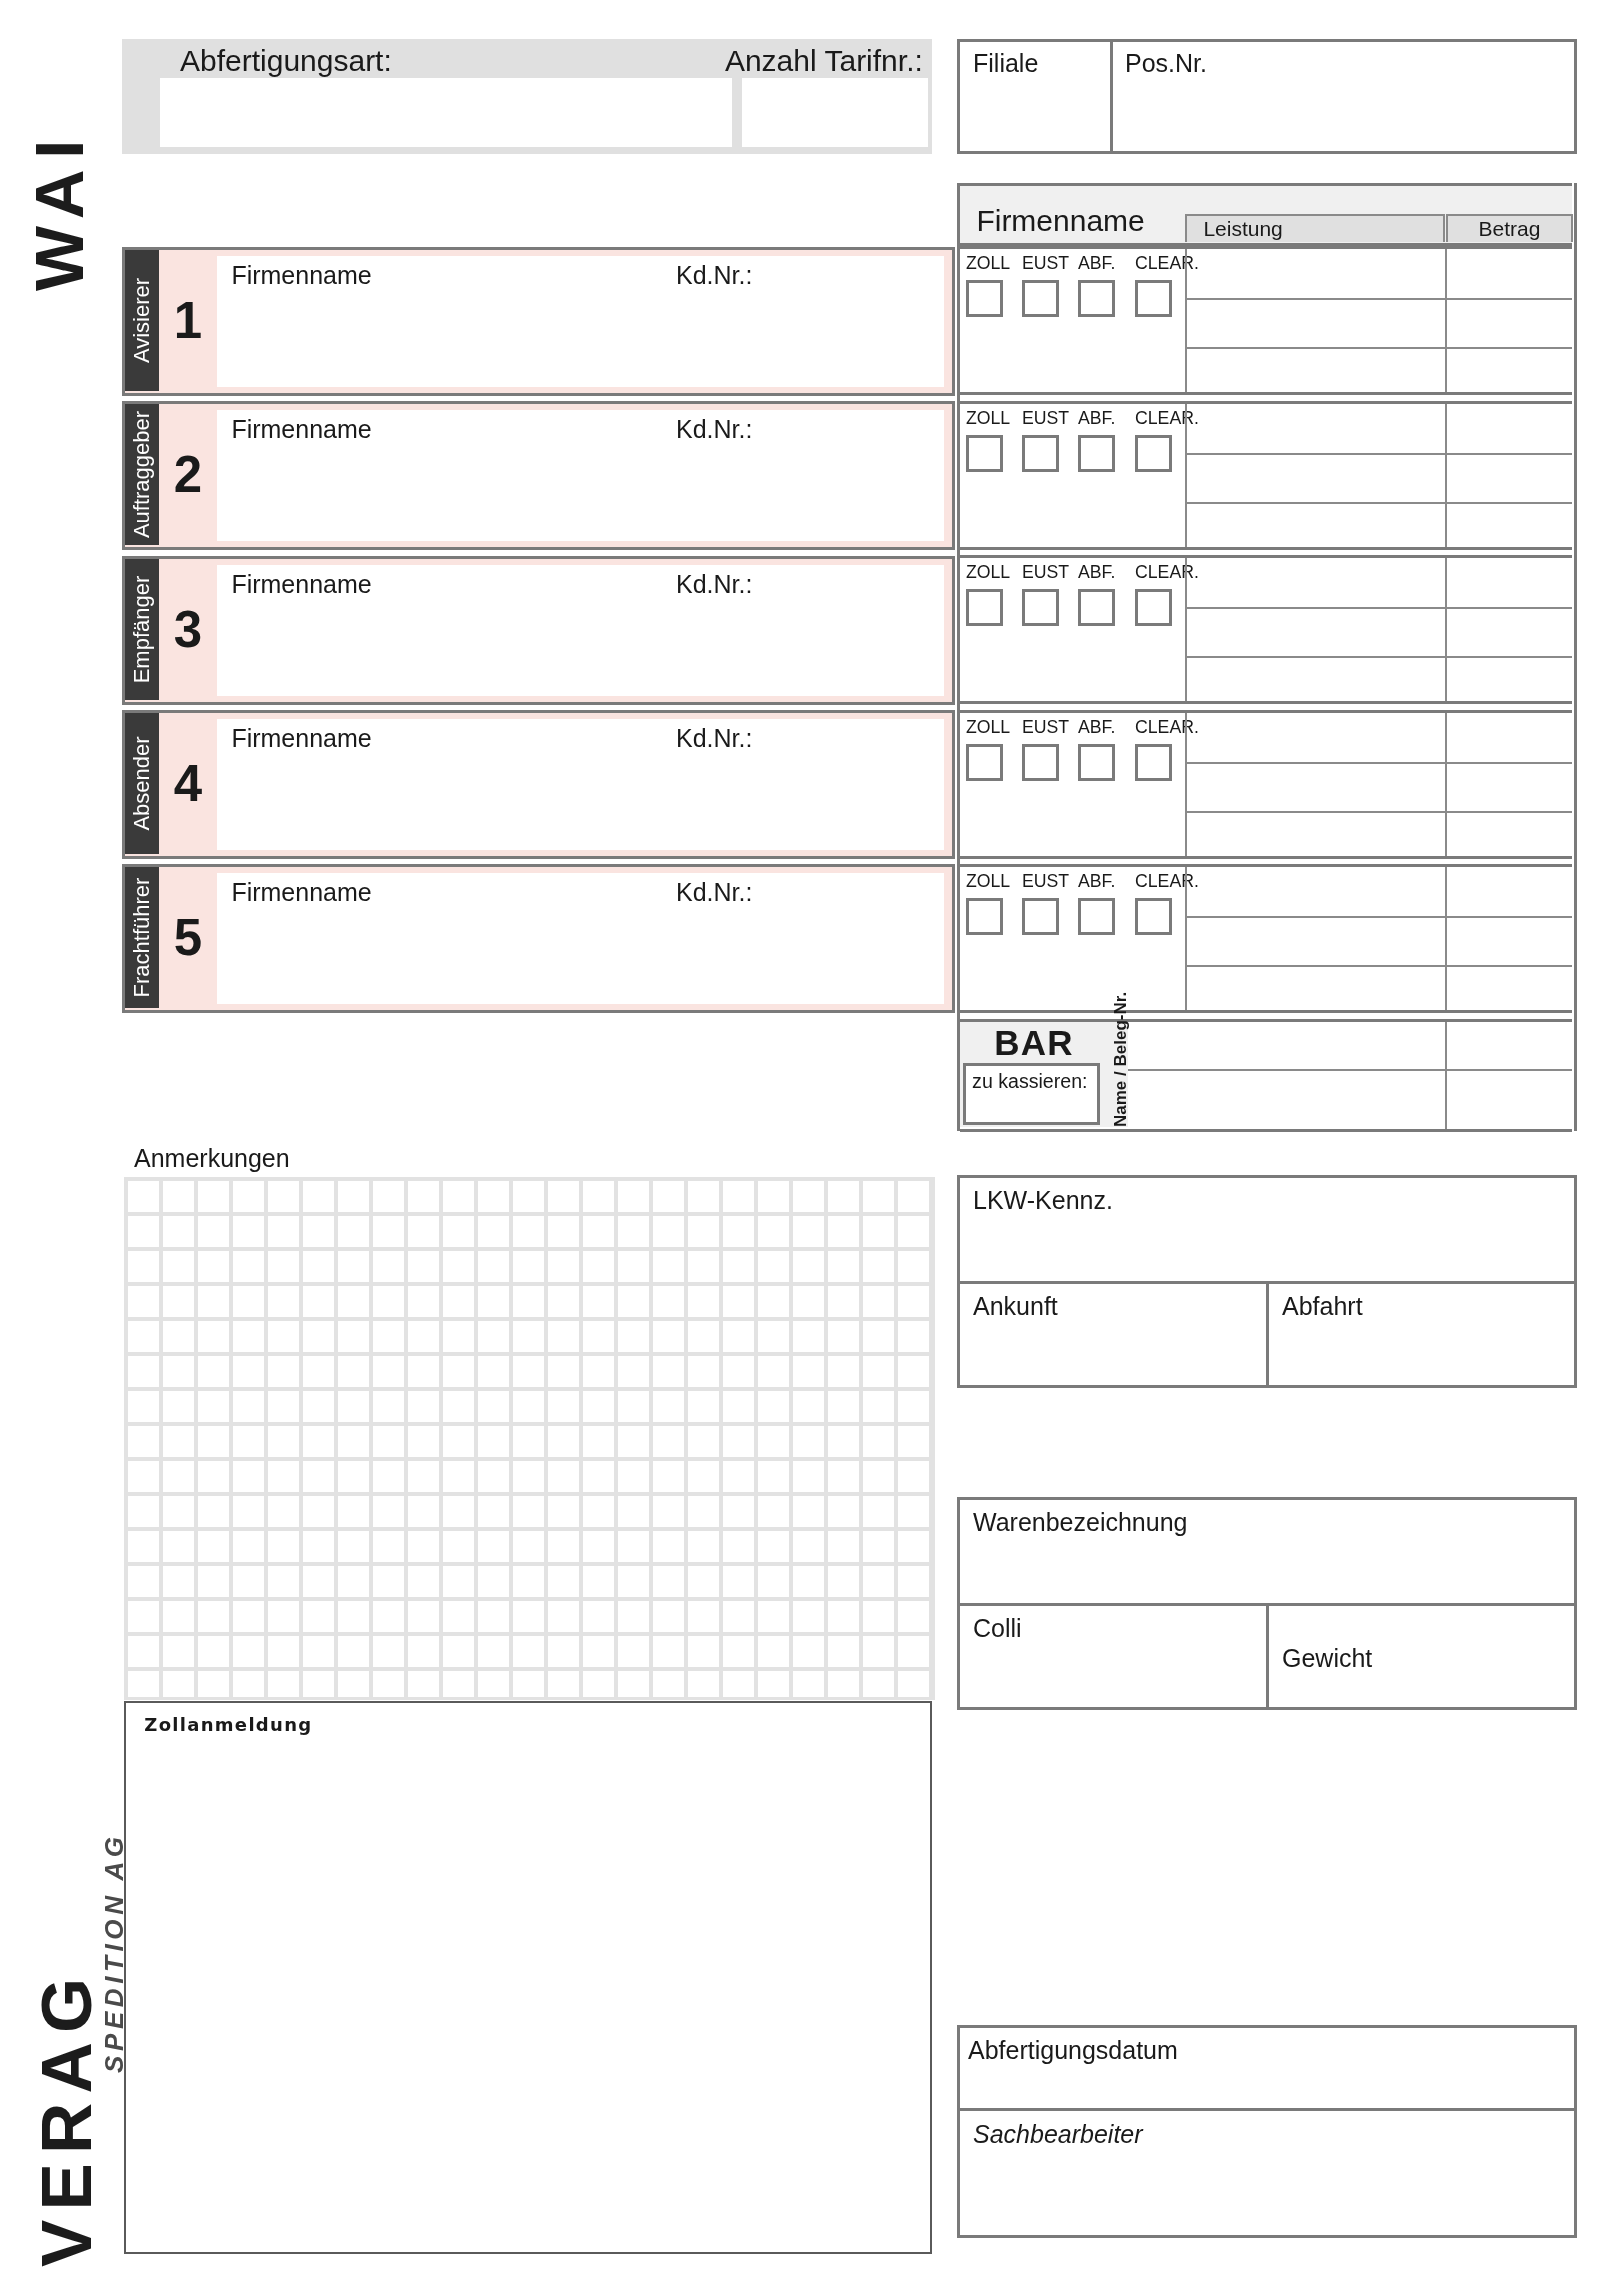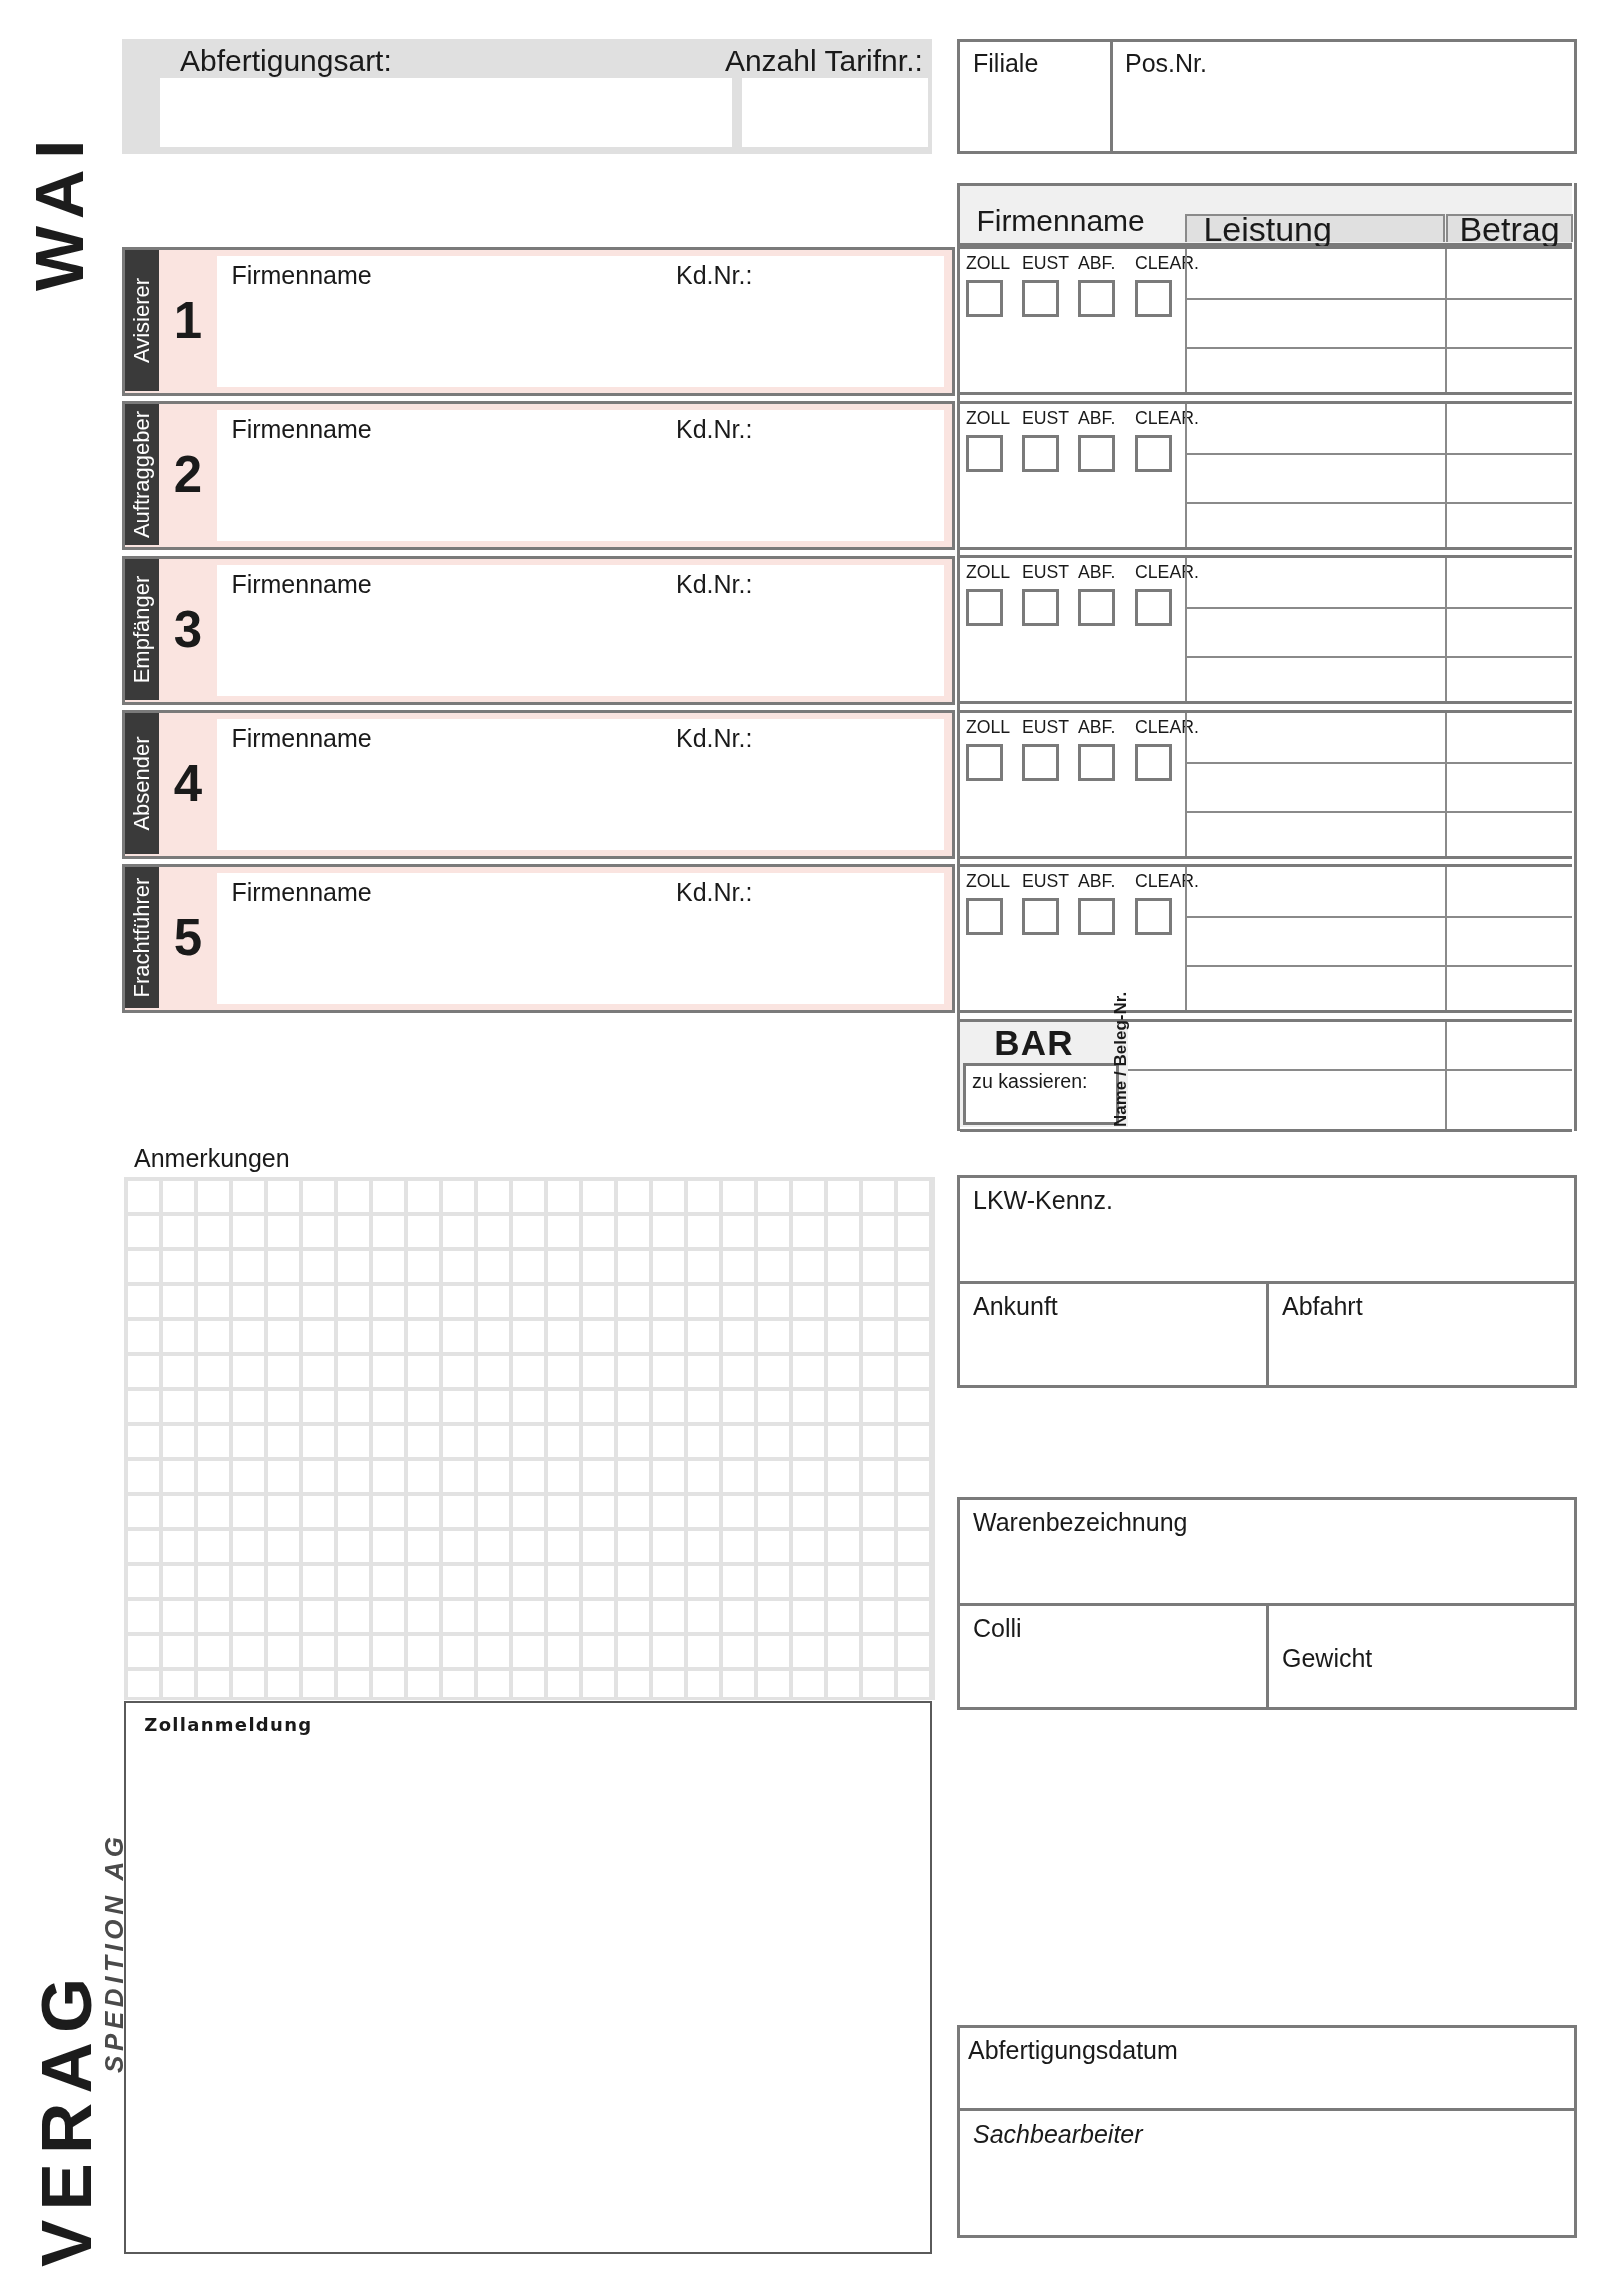--- a/index.html
+++ b/index.html
@@ -65,31 +65,31 @@
   .cbu{position:absolute;top:3.9px;width:37px;text-align:center;}
   .cbu .cbl{font-size:17.7px;letter-spacing:0px;white-space:nowrap;}
   .cbu .cb{margin-top:6.5px;width:37px;height:37px;border:3.3px solid #7a7a7a;box-sizing:border-box;background:#fff;}
   .colcell{position:absolute;top:0;bottom:0;}
 
   .hdrseg{background:#f0f0f0;}
   .hdrseg .title{position:absolute;left:16.4px;top:18.3px;font-size:30px;}
   .hdrcell{
     position:absolute;top:27.5px;height:28px;background:#e0e0e0;
     border:2.6px solid #8a8a8a;border-bottom:none;box-sizing:border-box;
-    font-size:34px;line-height:26px;
+    font-size:21px;line-height:26px;
   }
 
   
   .barseg .grayzone{position:absolute;left:0;top:0;width:168px;height:105px;background:#f0f0f0;}
   .barseg .bartitle{
     position:absolute;left:0;top:0;width:148px;height:39px;
     text-align:center;font-size:35px;font-weight:bold;line-height:42px;letter-spacing:1.3px;
   }
   .barseg .zubox{
-    position:absolute;left:2.6px;top:41px;width:156px;height:62px;background:#fff;
+    position:absolute;left:2.6px;top:41px;width:137px;height:62px;background:#fff;
     border:3.3px solid #7a7a7a;box-sizing:border-box;
   }
   .barseg .zulabel{position:absolute;left:6.5px;top:3.9px;font-size:19.6px;}
   .barseg .vstrip{
     position:absolute;left:151px;top:105px;width:105px;height:18.3px;
     transform:rotate(-90deg);transform-origin:0 0;
     font-size:17px;font-weight:bold;white-space:nowrap;
   }
   .barseg .hl2{position:absolute;left:168px;right:0;top:47px;height:2px;background:#8a8a8a;}
 

